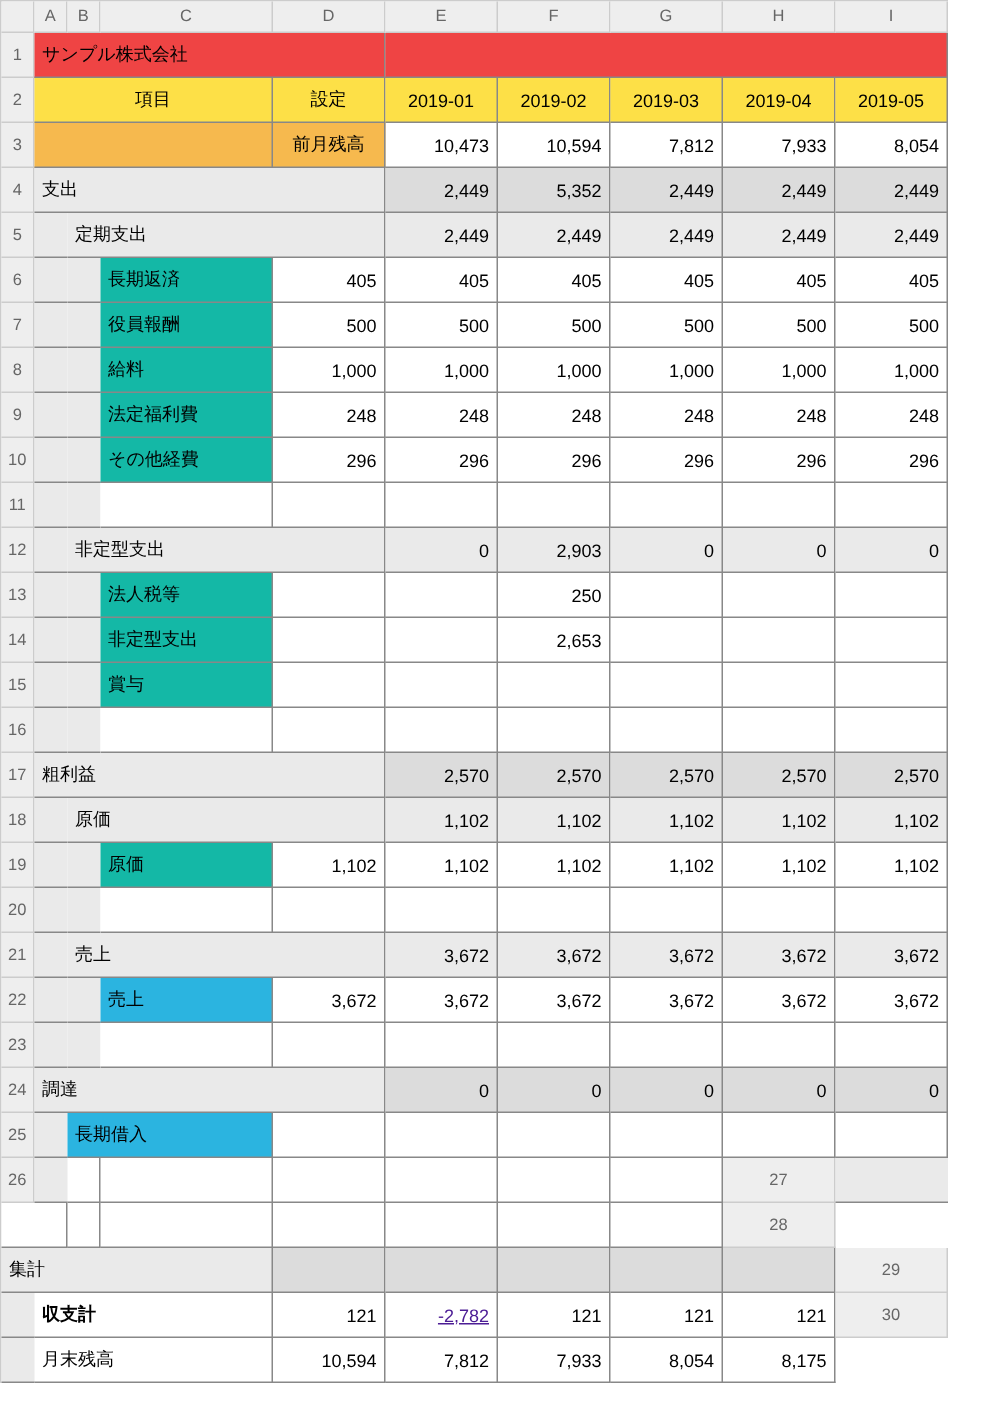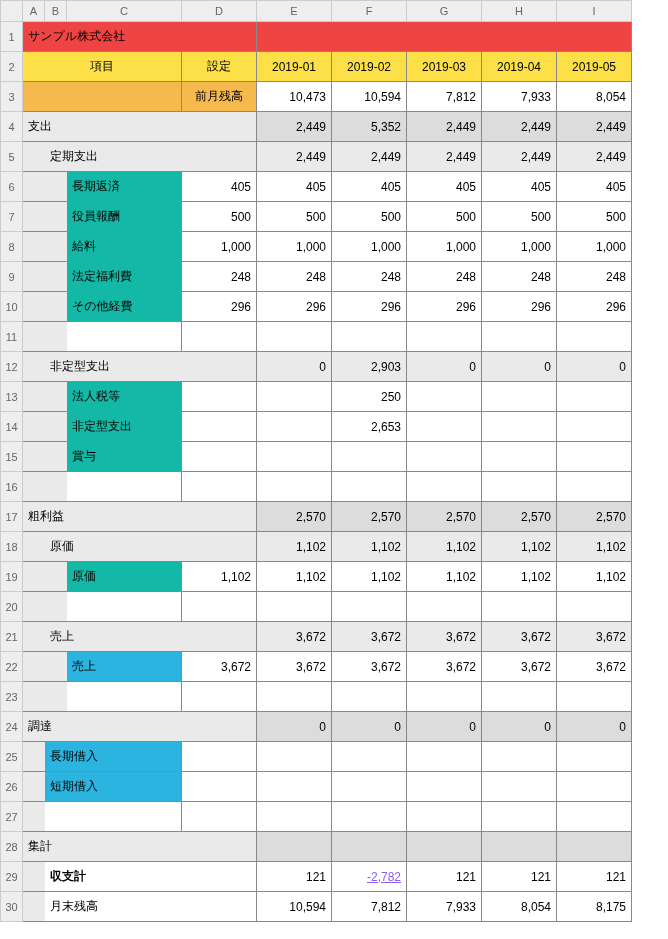--- a/index.html
+++ b/index.html
@@ -49,21 +49,21 @@
   .txt { justify-content: flex-start; }
   .ctr { justify-content: center; }
   .bg-title { background: #ef4444; }
   .bg-header { background: #fde047; }
   .bg-orange { background: #f6b94e; }
   .bg-subtotal { background: #dcdcdc; }
   .bg-subtotal2 { background: #eaeaea; }
   .bg-red { background: #14b8a6; }
   .bg-blue { background: #2bb4e0; }
   .bg-white { background: #fff; }
-  .neg { color: #8b5cf6; text-decoration: underline; }
+  .neg { color: #4c1d95; text-decoration: underline; }
   .noborder-r { border-right: none; }
   .thin-b { border-bottom: 1px solid #ccc; }
   .corner {
     background: #eee;
     border-right: 1px solid #ccc;
     border-bottom: 1px solid #ccc;
   }
 </style>
 </head>
 <body>
@@ -322,21 +322,20 @@
   <div class="cell txt bg-blue" style="grid-column: span 2;">長期借入</div>
   <div class="cell"></div>
   <div class="cell"></div>
   <div class="cell"></div>
   <div class="cell"></div>
   <div class="cell"></div>
   <div class="cell"></div>
 
   <div class="rowhdr">26</div>
   <div class="cell bg-subtotal2 noborder-r"></div>
-  <div class="cell txt bg-blue" style="grid-column: span 2;">短期借入</div>
   <div class="cell"></div>
   <div class="cell"></div>
   <div class="cell"></div>
   <div class="cell"></div>
   <div class="cell"></div>
   <div class="cell"></div>
 
   <div class="rowhdr">27</div>
   <div class="cell bg-subtotal2 noborder-r"></div>
   <div class="cell bg-white" style="grid-column: span 2;"></div>

